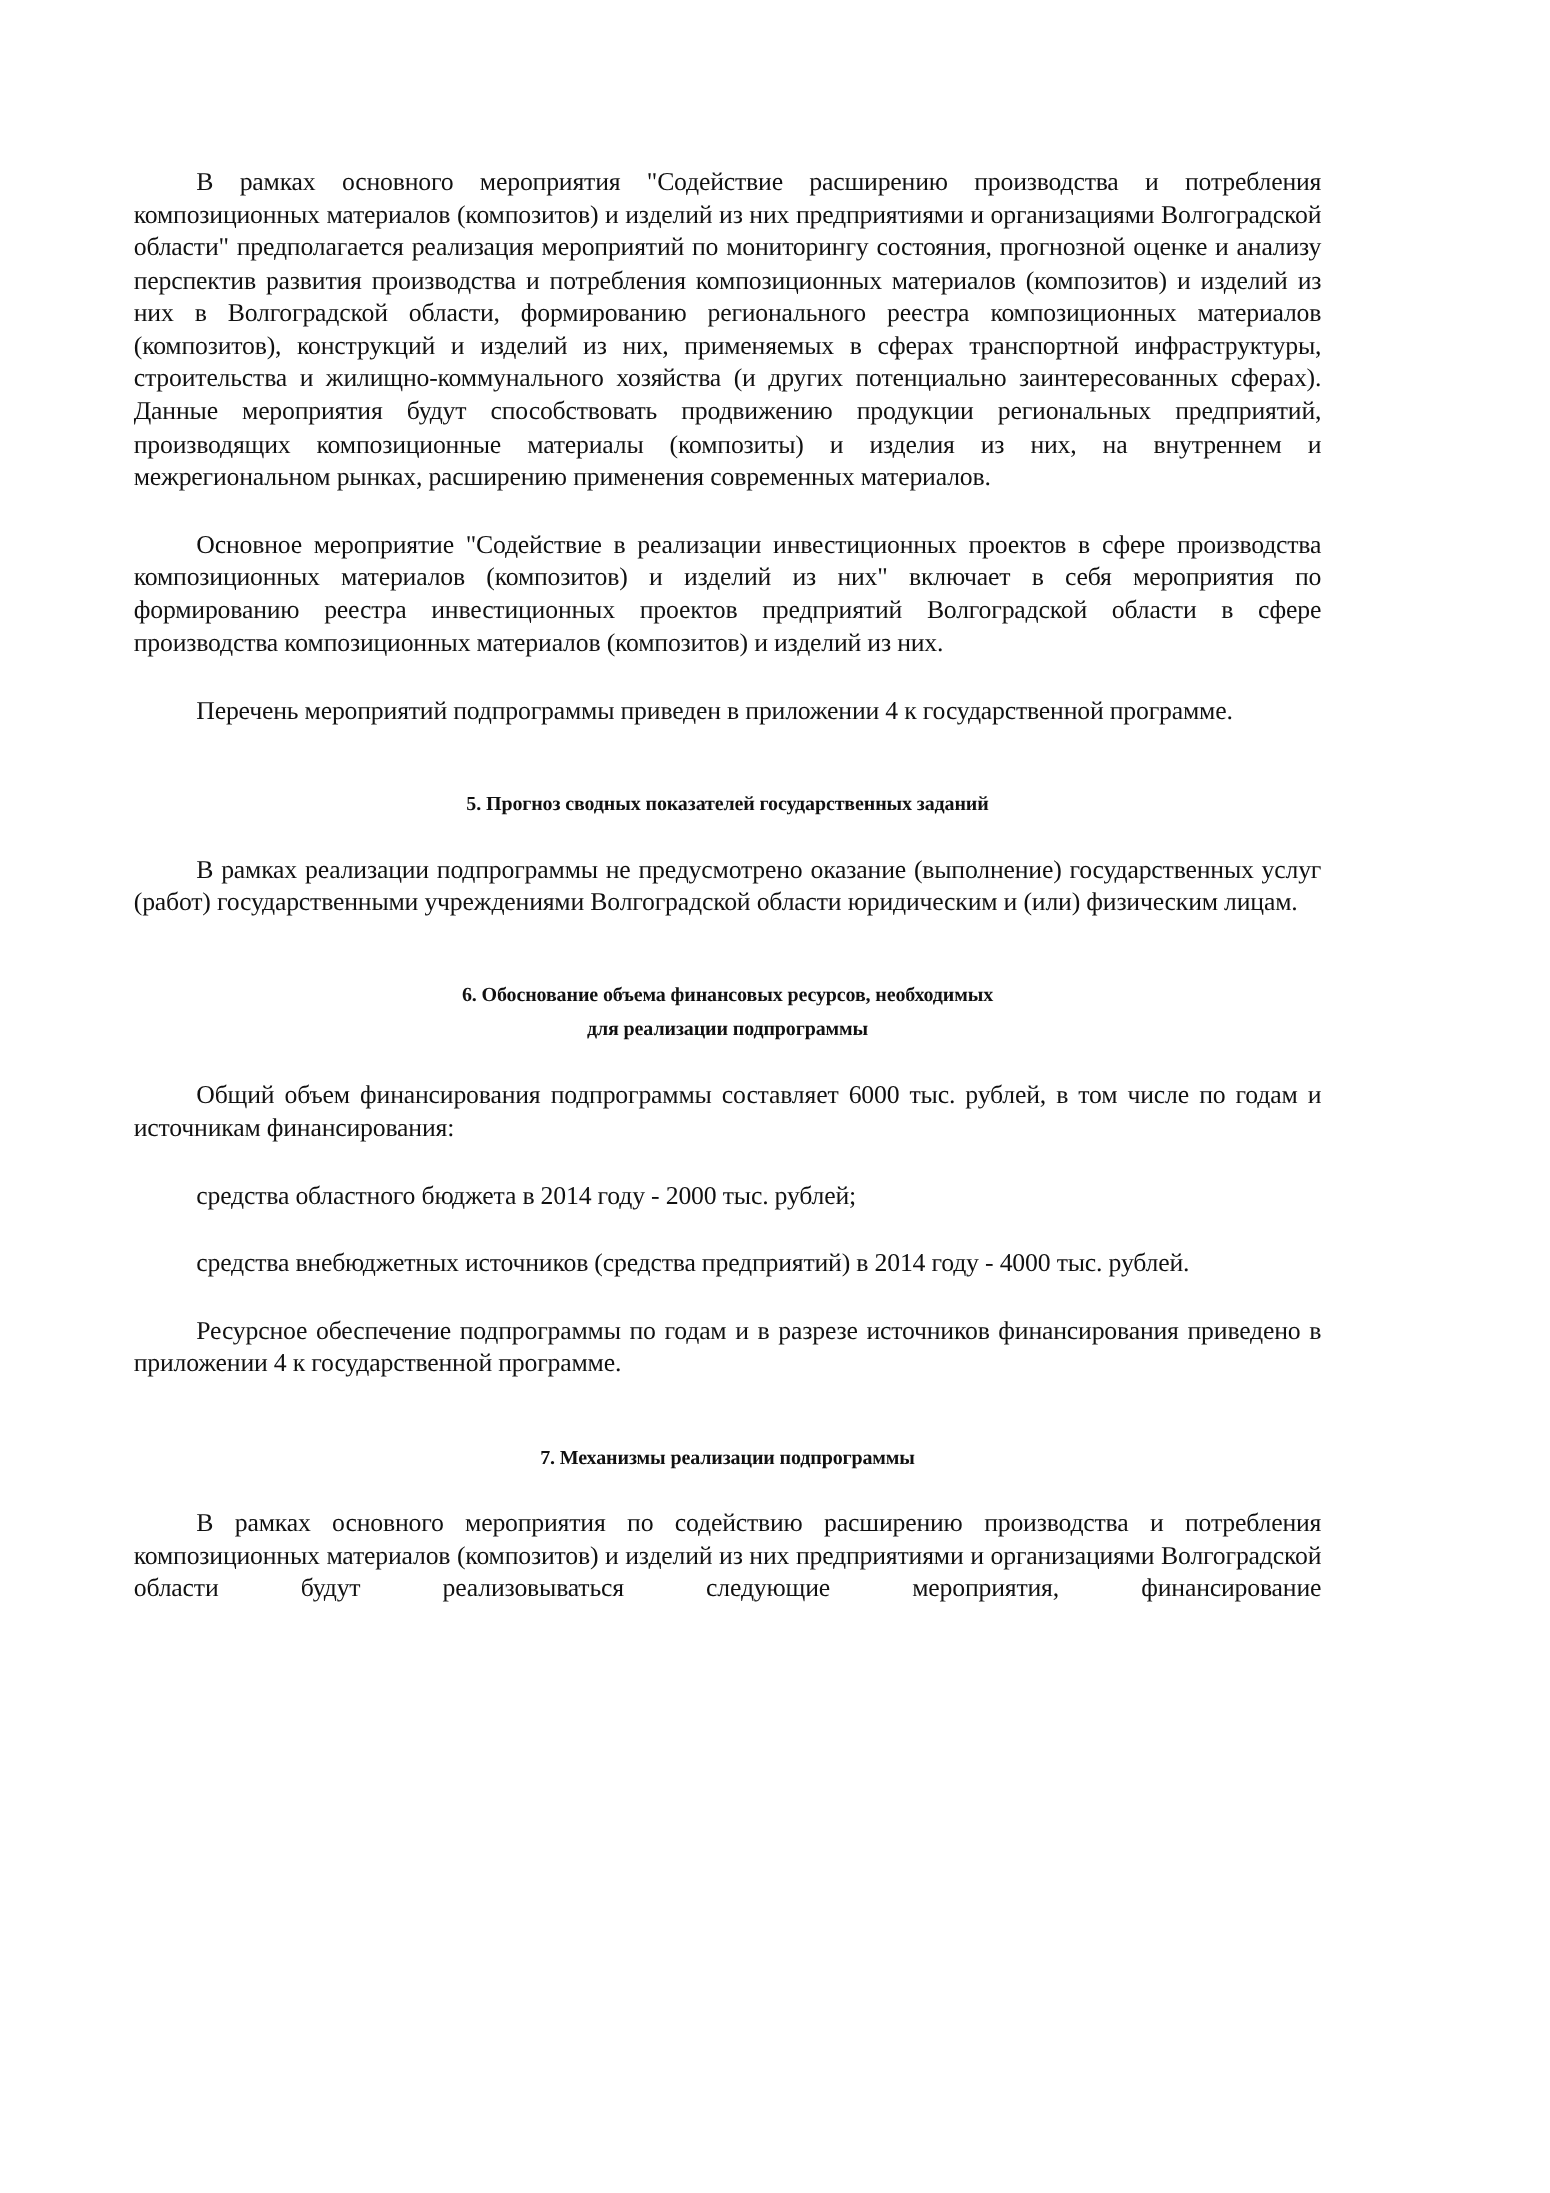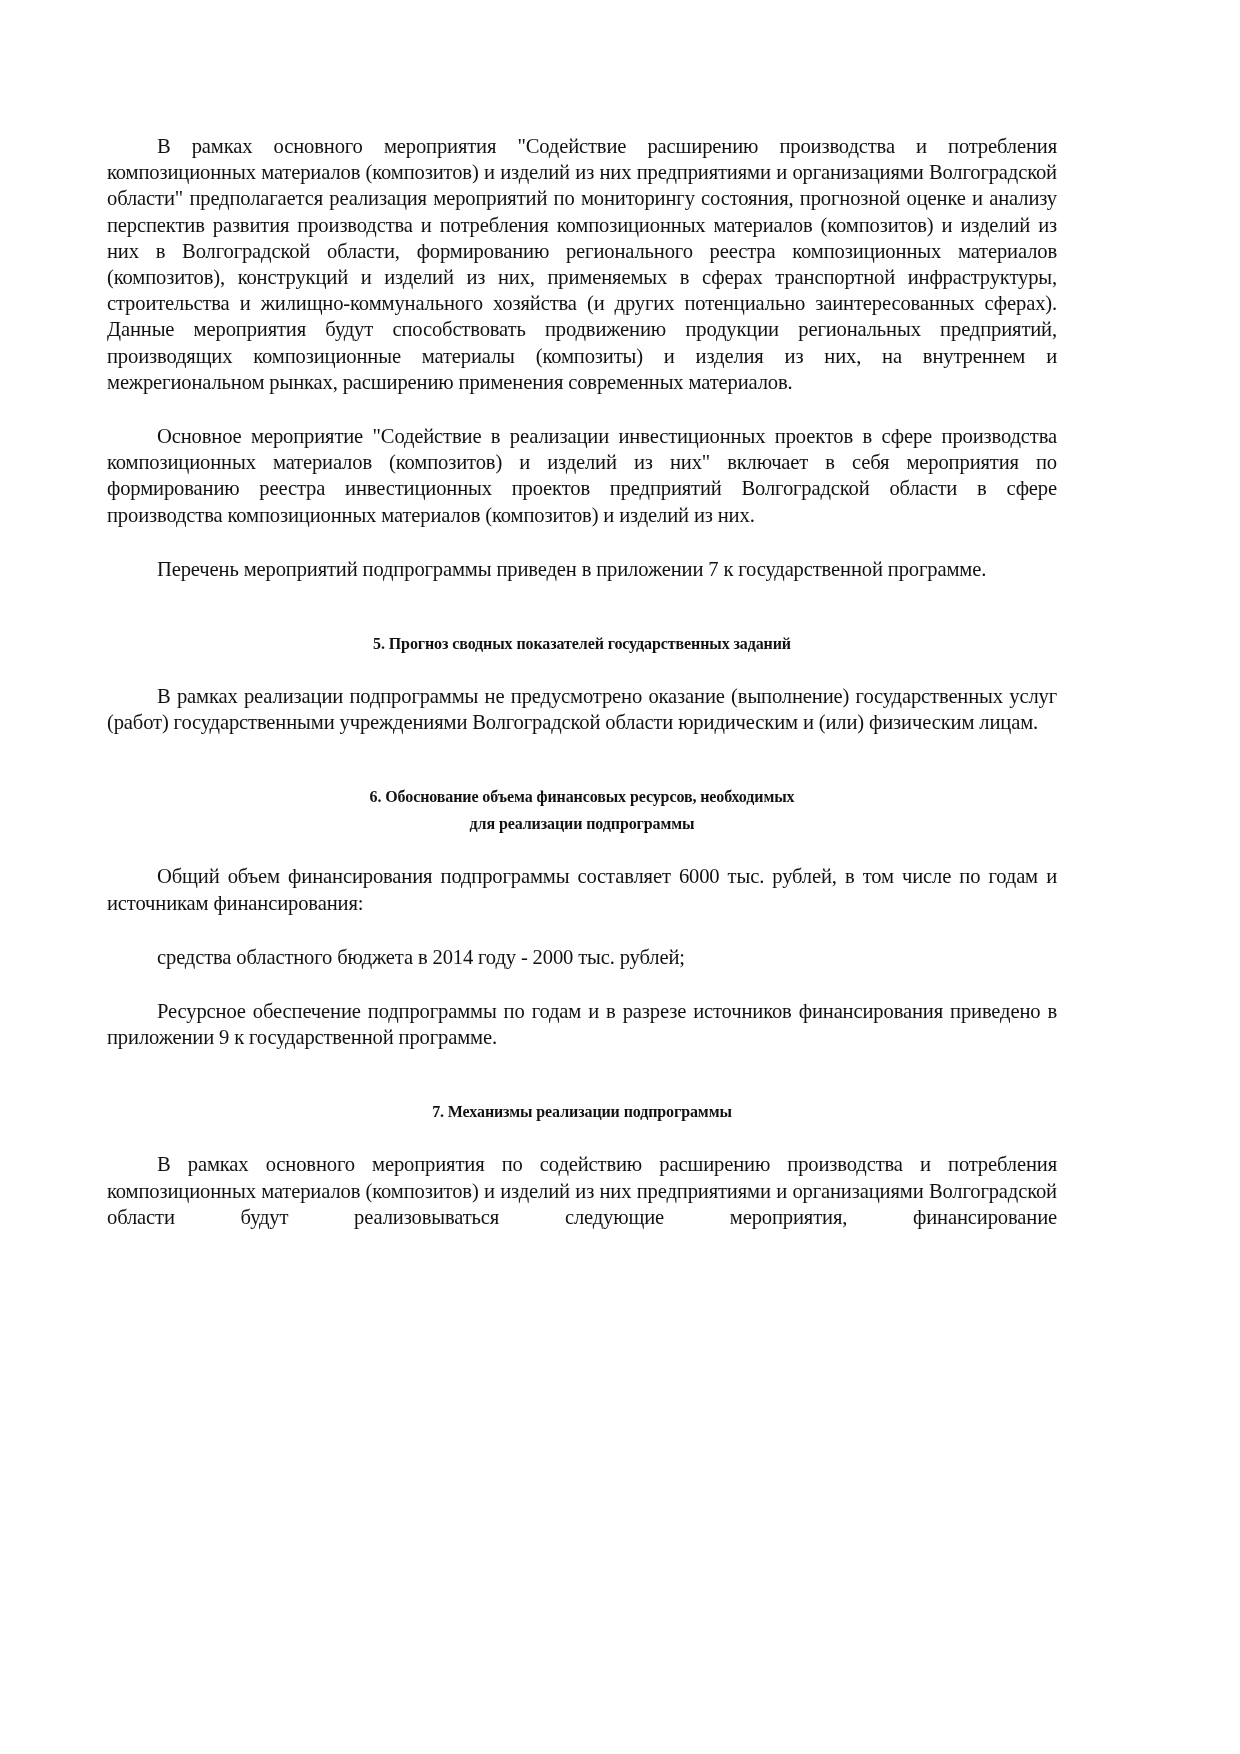--- a/index.html
+++ b/index.html
@@ -48,38 +48,39 @@
     }
   </style>
 </head>
 <body>
 
 <div class="page">
 
   <div>
     <p>В рамках основного мероприятия "Содействие расширению производства и потребления композиционных материалов (композитов) и изделий из них предприятиями и организациями Волгоградской области" предполагается реализация мероприятий по мониторингу состояния, прогнозной оценке и анализу перспектив развития производства и потребления композиционных материалов (композитов) и изделий из них в Волгоградской области, формированию регионального реестра композиционных материалов (композитов), конструкций и изделий из них, применяемых в сферах транспортной инфраструктуры, строительства и жилищно-коммунального хозяйства (и других потенциально заинтересованных сферах). Данные мероприятия будут способствовать продвижению продукции региональных предприятий, производящих композиционные материалы (композиты) и изделия из них, на внутреннем и межрегиональном рынках, расширению применения современных материалов.</p>
     <p>Основное мероприятие "Содействие в реализации инвестиционных проектов в сфере производства композиционных материалов (композитов) и изделий из них" включает в себя мероприятия по формированию реестра инвестиционных проектов предприятий Волгоградской области в сфере производства композиционных материалов (композитов) и изделий из них.</p>
-    <p>Перечень мероприятий подпрограммы приведен в приложении 7 к государственной программе.</p>
+    <p>Перечень мероприятий подпрограммы приведен в приложении 4 к государственной программе.</p>
   </div>
 
   <section>
     <h2>
       <span>5. Прогноз сводных показателей государственных заданий</span>
     </h2>
     <p>В рамках реализации подпрограммы не предусмотрено оказание (выполнение) государственных услуг (работ) государственными учреждениями Волгоградской области юридическим и (или) физическим лицам.</p>
   </section>
 
   <section>
     <h2>
       <span>6. Обоснование объема финансовых ресурсов, необходимых</span>
       <span>для реализации подпрограммы</span>
     </h2>
     <p>Общий объем финансирования подпрограммы составляет 6000 тыс. рублей, в том числе по годам и источникам финансирования:</p>
     <p>средства областного бюджета в 2014 году - 2000 тыс. рублей;</p>
-    <p>Ресурсное обеспечение подпрограммы по годам и в разрезе источников финансирования приведено в приложении 9 к государственной программе.</p>
+    <p>средства внебюджетных источников (средства предприятий) в 2014 году - 4000 тыс. рублей.</p>
+    <p>Ресурсное обеспечение подпрограммы по годам и в разрезе источников финансирования приведено в приложении 4 к государственной программе.</p>
   </section>
 
   <section>
     <h2>
       <span>7. Механизмы реализации подпрограммы</span>
     </h2>
     <p style="text-align-last: justify;">В рамках основного мероприятия по содействию расширению производства и потребления композиционных материалов (композитов) и изделий из них предприятиями и организациями Волгоградской области будут реализовываться следующие мероприятия, финансирование</p>
   </section>
 
 </div>

